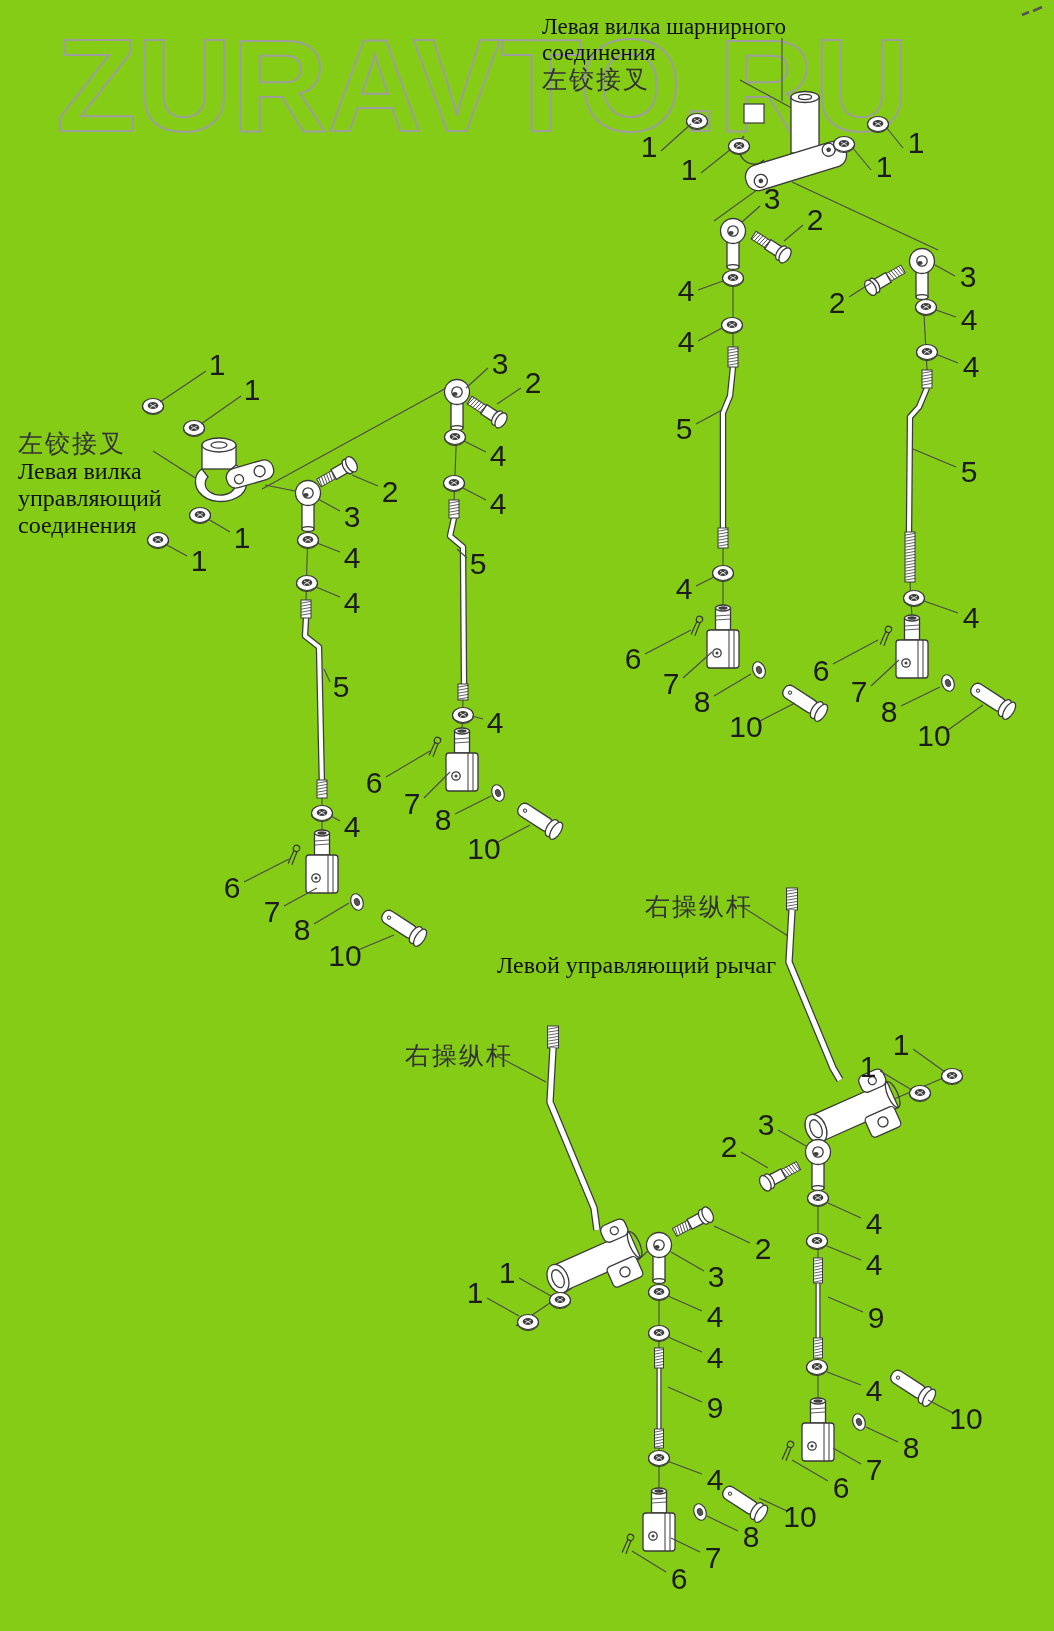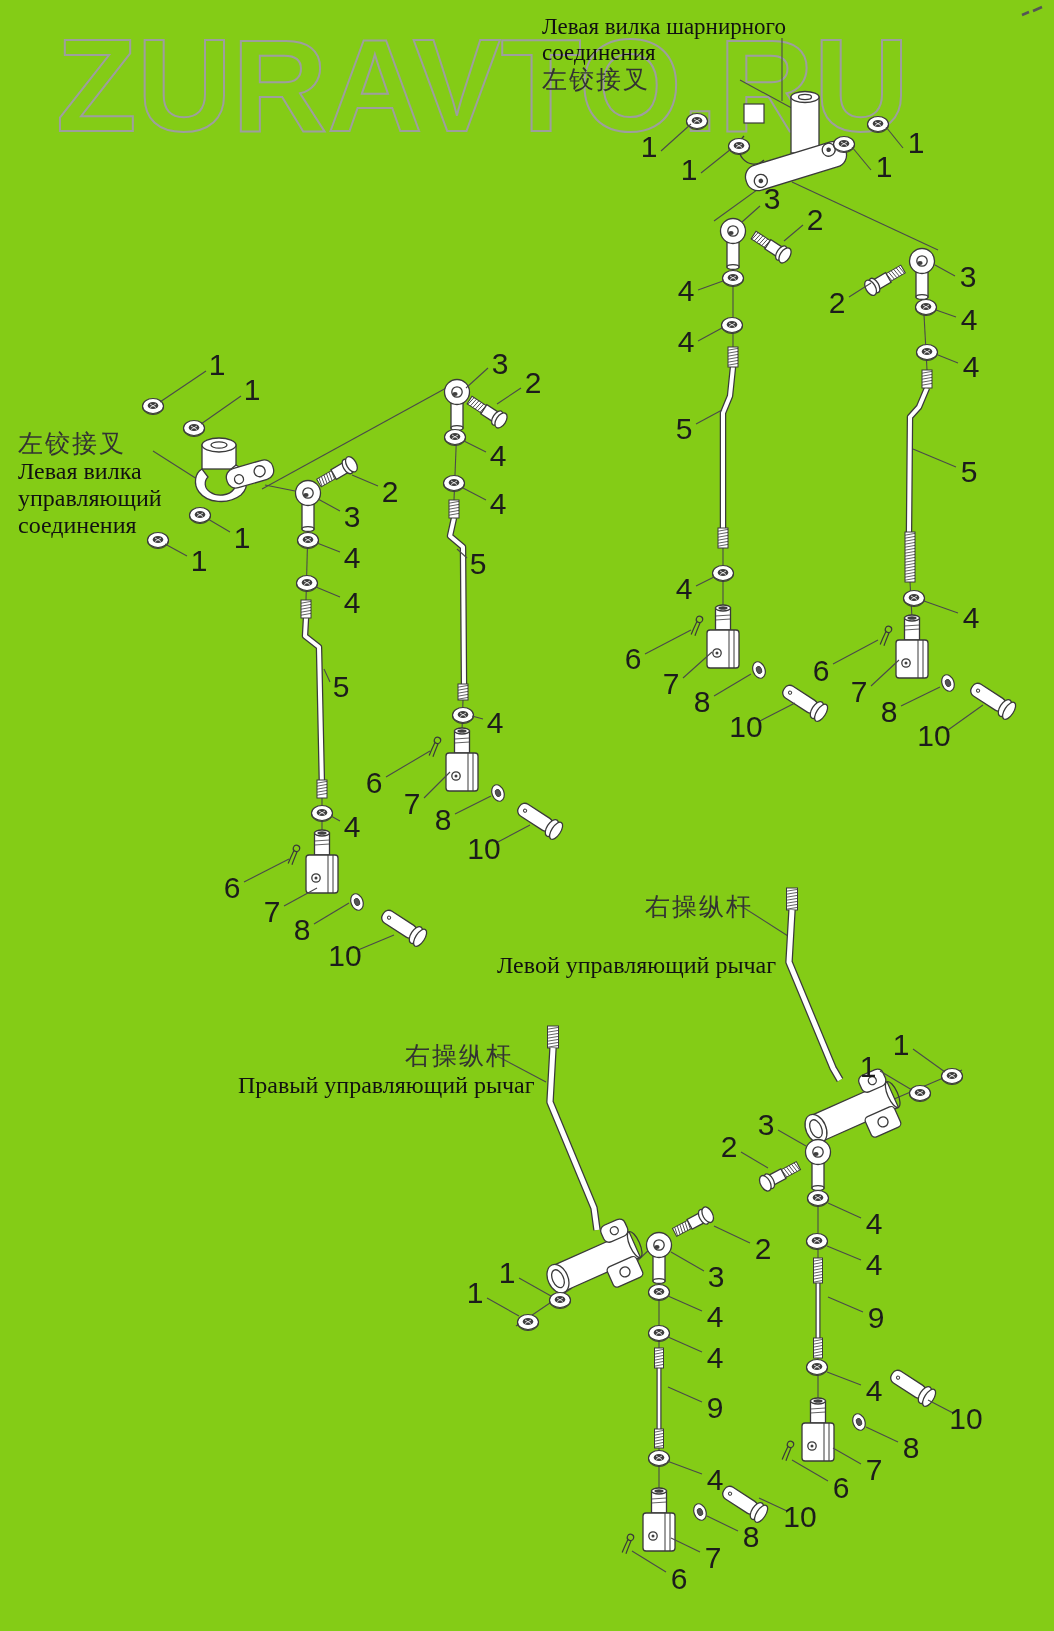--- a/index.html
+++ b/index.html
@@ -1018,14 +1018,13 @@
     <div class="zh">左铰接叉</div>
     <div class="ru">Левая вилка</div>
     <div class="ru">управляющий</div>
     <div class="ru">соединения</div>
   </div>
 
   <div class="lbl zh" style="left:645px;top:893px">右操纵杆</div>
   <div class="lbl ru" style="left:497px;top:952px">Левой управляющий рычаг</div>
 
   <div class="lbl zh" style="left:405px;top:1042px">右操纵杆</div>
-  <div class="lbl ru" style="left:238px;top:1072px">Правый управляющий рычаг</div>
 </div>
 
 </body></html>

